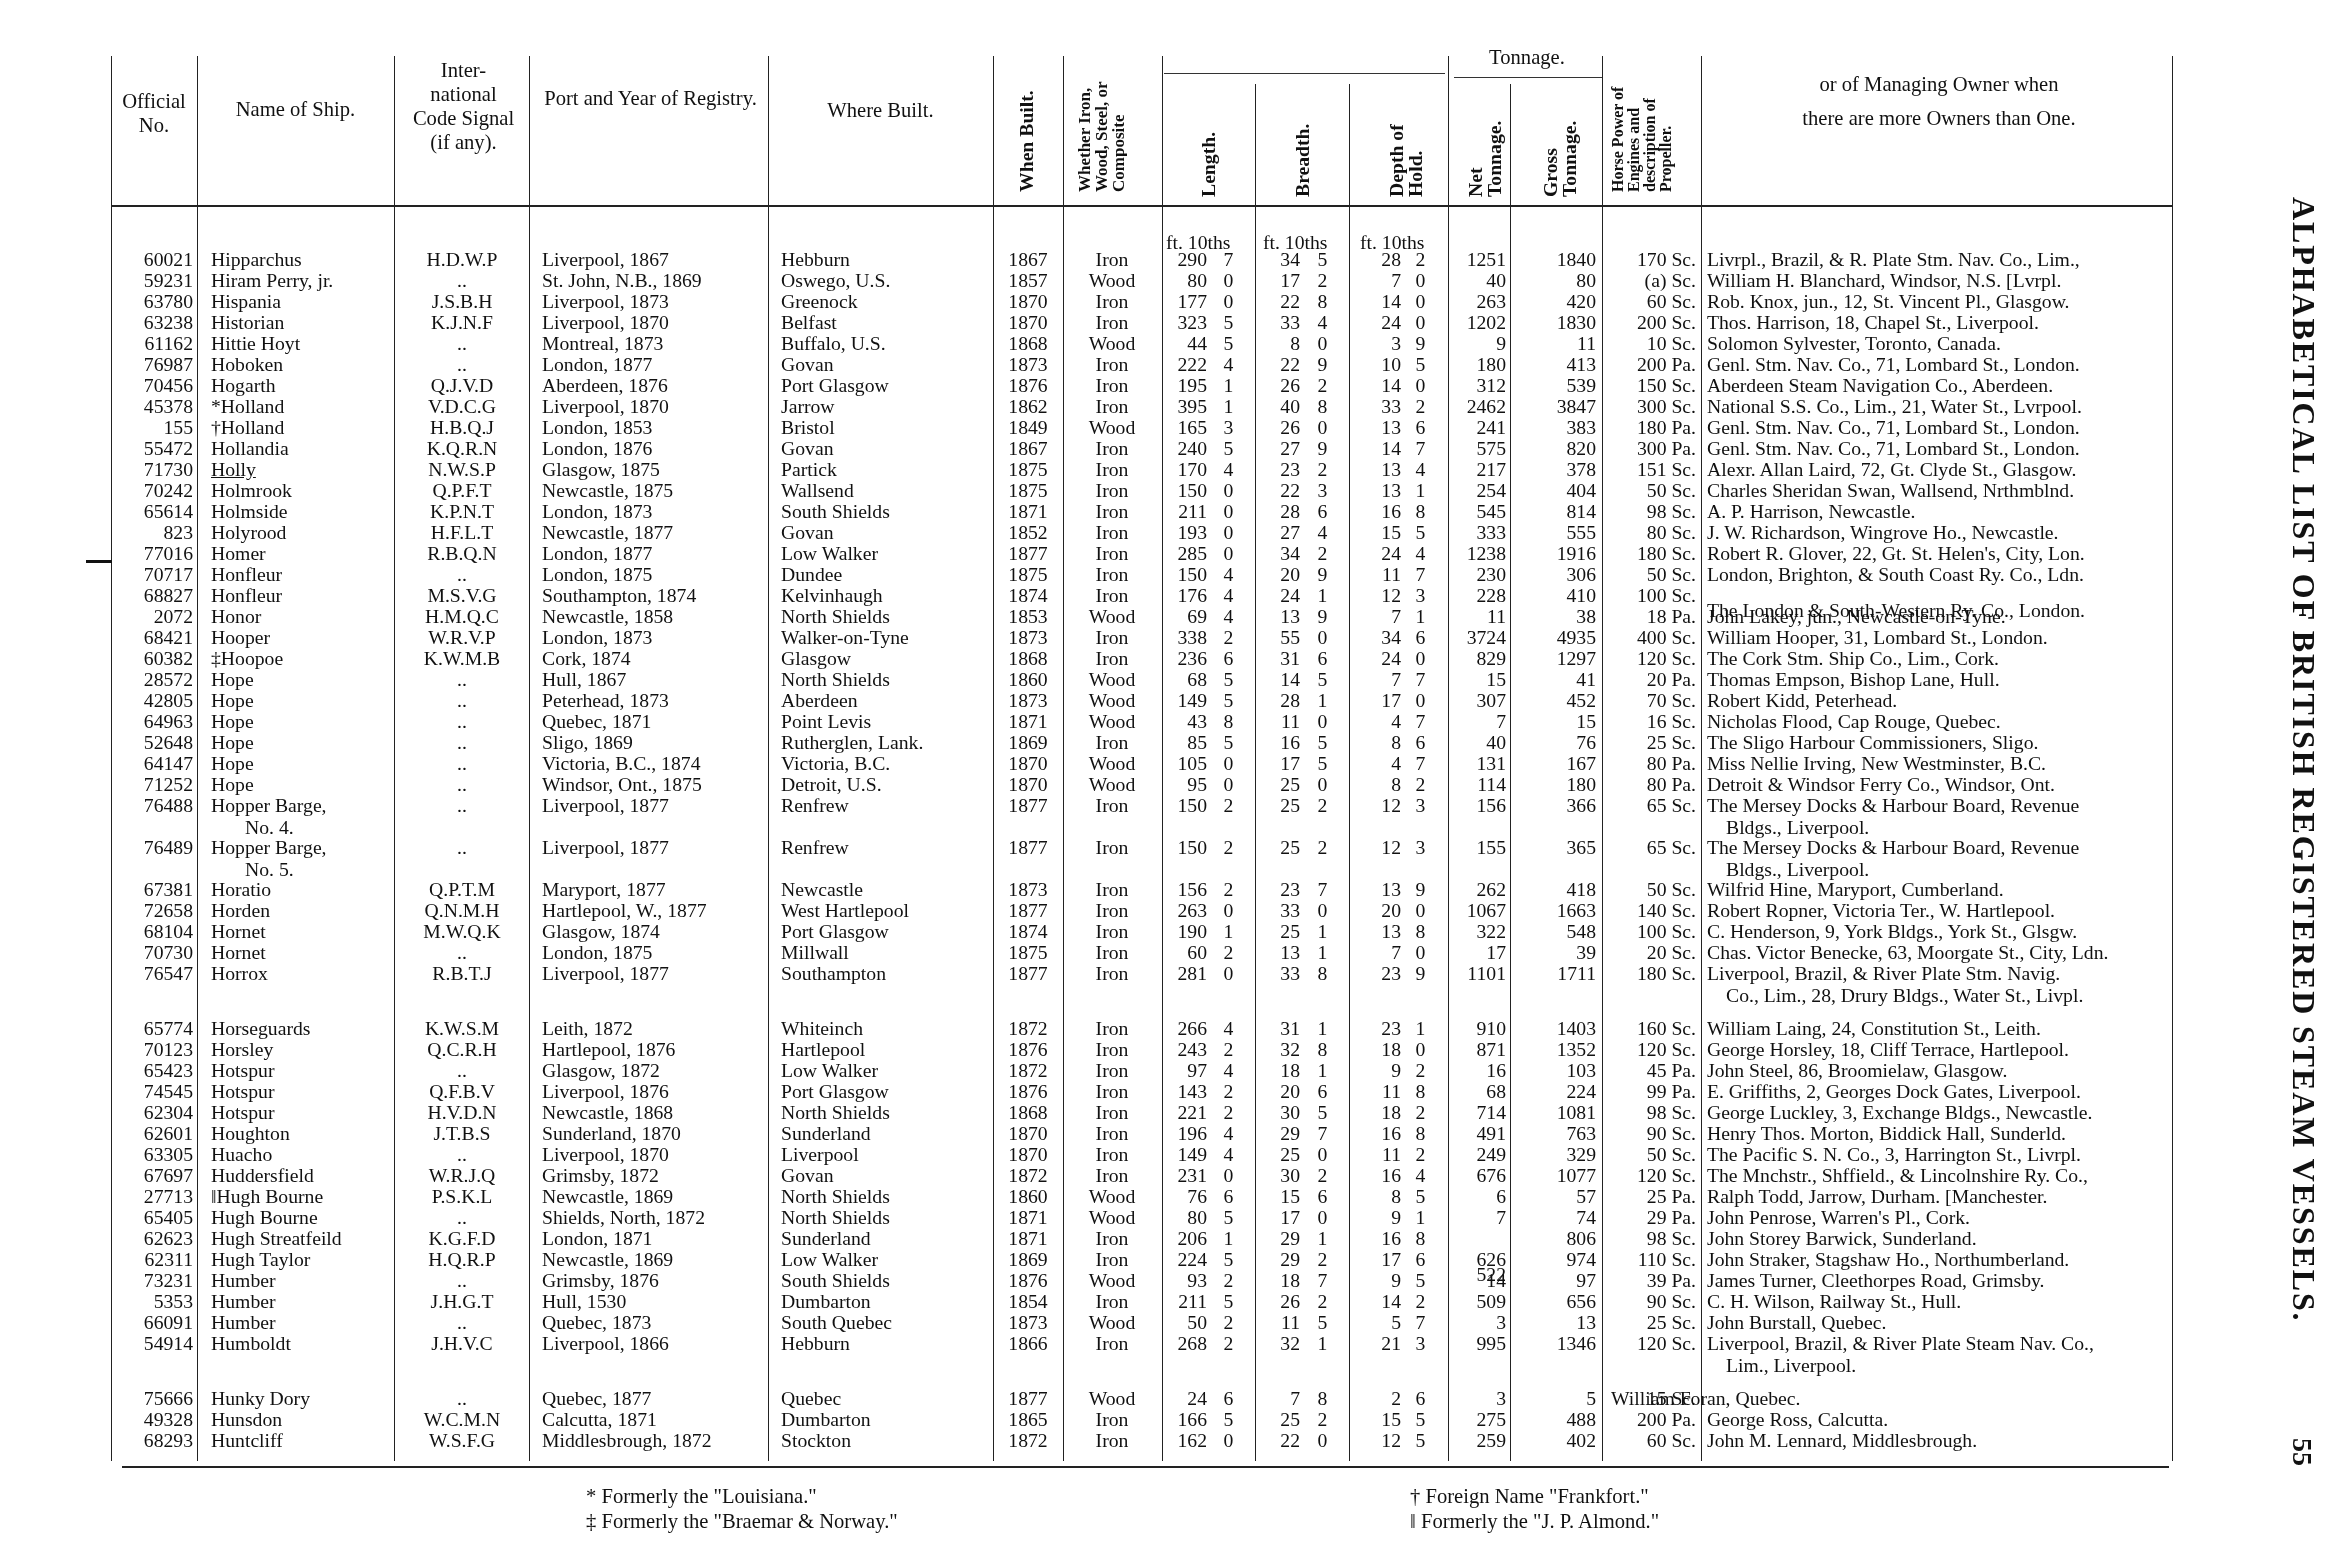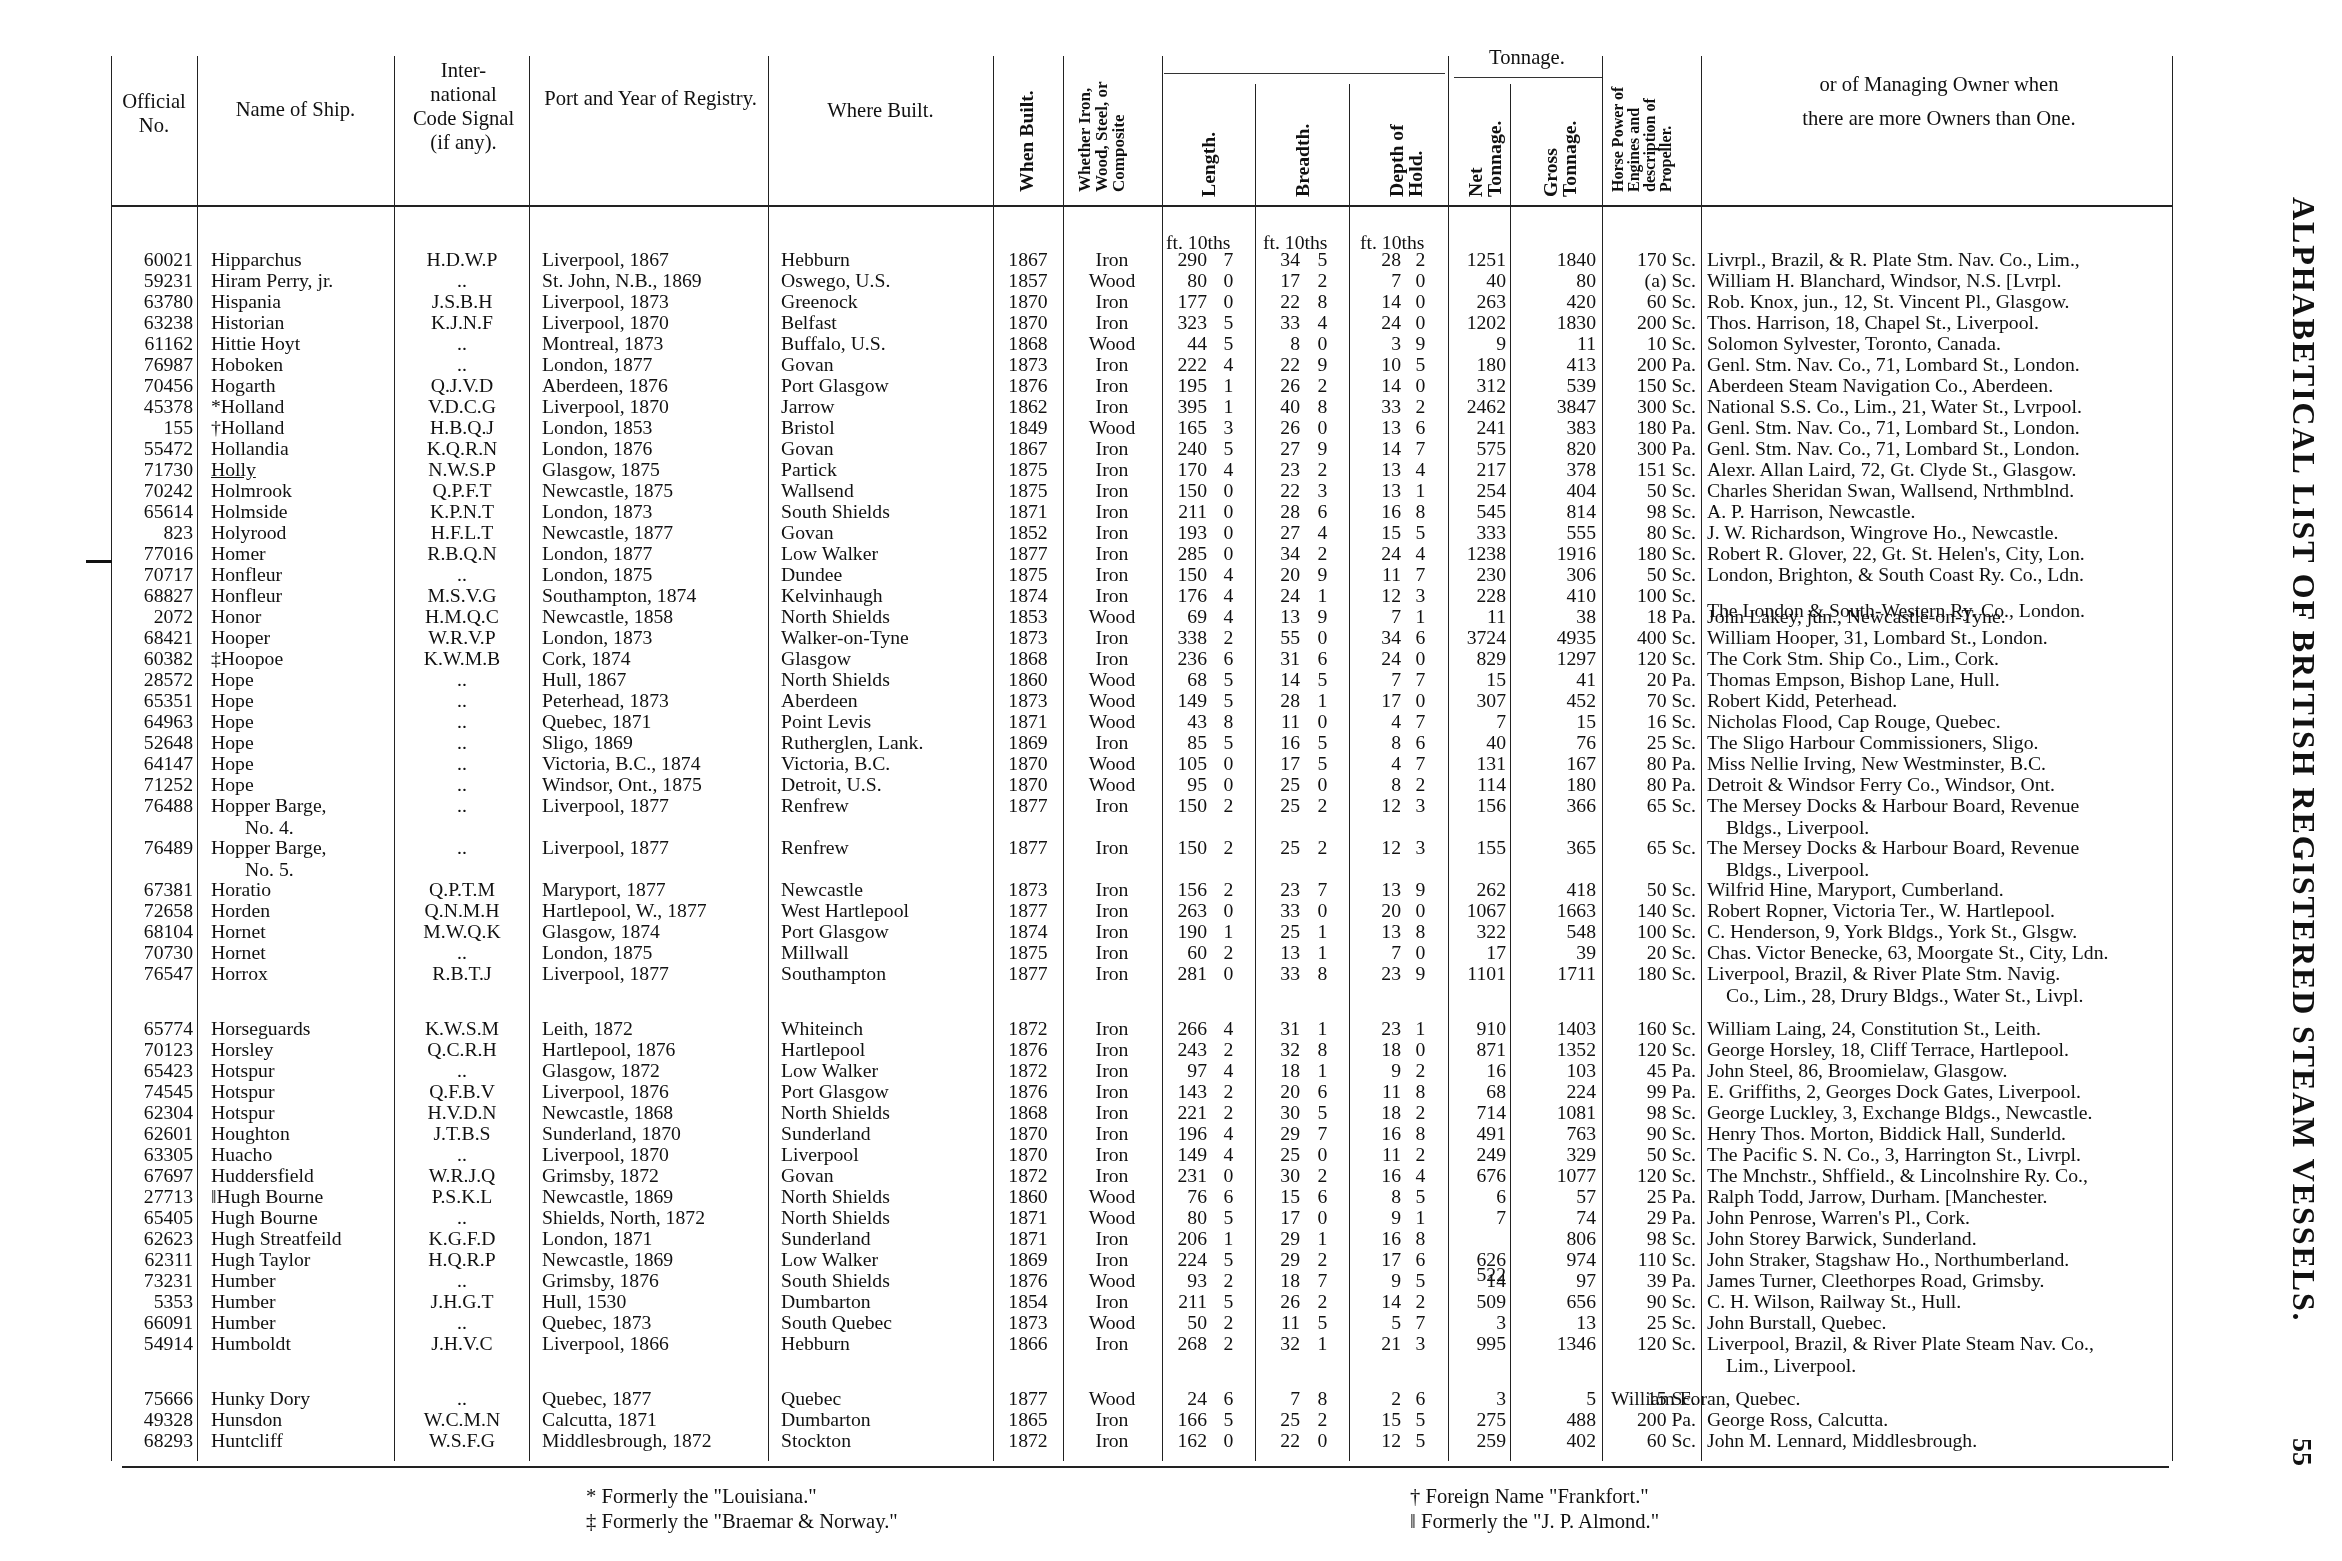--- a/index.html
+++ b/index.html
@@ -468,21 +468,21 @@
         <span class="c r" style="left: 1255px; width: 45px;">14</span>
         <span class="c ctr" style="left: 1312px; width: 20.6px;">5</span>
         <span class="c r" style="left: 1349px; width: 52px;">7</span>
         <span class="c ctr" style="left: 1410px; width: 20.6px;">7</span>
         <span class="c r" style="left: 1448px; width: 58px;">15</span>
         <span class="c r" style="left: 1510px; width: 86px;">41</span>
         <span class="c r" style="left: 1602px; width: 94px;">20 Pa.</span>
         <span class="c " style="left: 1707px; width: 464px;">Thomas Empson, Bishop Lane, Hull.</span>
       </div>
       <div class="row" style="top: 690px;">
-        <span class="c r" style="left: 111px; width: 82px;">65351</span>
+        <span class="c r" style="left: 111px; width: 82px;">42805</span>
         <span class="c " style="left: 211px; width: 178px;">Hope</span>
         <span class="c ctr" style="left: 394px; width: 136px;">..</span>
         <span class="c " style="left: 542px; width: 225px;">Peterhead, 1873</span>
         <span class="c " style="left: 781px; width: 206px;">Aberdeen</span>
         <span class="c ctr" style="left: 993px; width: 70px;">1873</span>
         <span class="c ctr" style="left: 1063px; width: 98px;">Wood</span>
         <span class="c r" style="left: 1162px; width: 45px;">149</span>
         <span class="c ctr" style="left: 1218px; width: 20.6px;">5</span>
         <span class="c r" style="left: 1255px; width: 45px;">28</span>
         <span class="c ctr" style="left: 1312px; width: 20.6px;">1</span>

